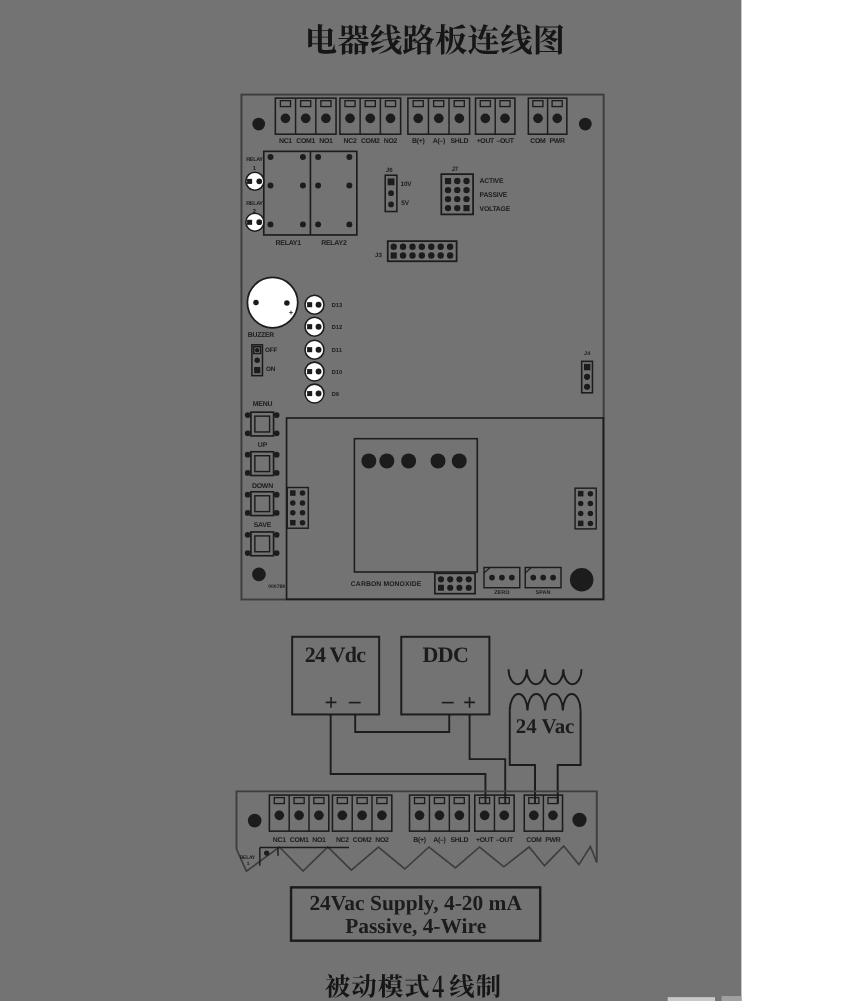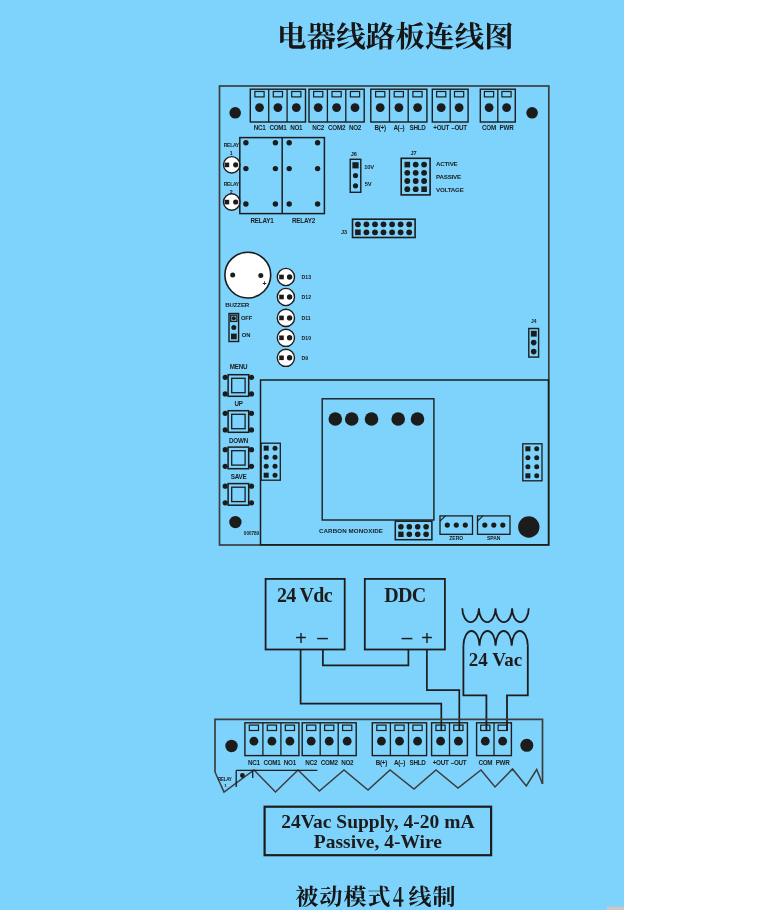--- a/index.html
+++ b/index.html
@@ -1,14 +1,14 @@
 <!DOCTYPE html>
 <html><head><meta charset="utf-8"><style>
 html,body{margin:0;padding:0;background:#ffffff;}
-#wrap{position:relative;width:624px;height:910px;background:#7dd3fc;overflow:hidden;}
+#wrap{position:relative;width:674px;height:910px;background:#737373;overflow:hidden;}
 </style></head><body>
 <div id="wrap">
 <svg width="779" height="910" viewBox="0 0 779 910">
 <path transform="translate(277.0,47.0) scale(0.029500,-0.029500)" d="M407 463H227V642H407ZM407 434V257H227V434ZM527 463V642H719V463ZM527 434H719V257H527ZM227 177V228H407V64C407 -39 454 -61 577 -61H705C920 -61 975 -40 975 18C975 41 963 56 925 70L921 226H910C887 151 868 95 853 75C844 64 833 60 817 58C797 57 761 56 715 56H591C542 56 527 66 527 97V228H719V156H739C780 156 840 179 841 187V623C861 627 875 635 881 643L766 733L709 671H527V805C552 809 562 820 563 834L407 850V671H236L107 722V137H125C176 137 227 165 227 177Z" fill="#161616"></path>
 <path transform="translate(306.6,47.0) scale(0.029500,-0.029500)" d="M653 543V557H776V506H794C829 506 883 526 884 532V729C905 733 919 742 926 750L817 833L766 776H657L546 820V510H561C577 510 593 513 607 517C628 494 649 461 655 432C733 385 798 513 648 537C652 540 653 542 653 543ZM237 510V557H353V520H371C383 520 396 523 409 526C393 492 373 456 346 421H33L42 393H324C259 315 163 242 27 187L33 175C72 185 109 195 143 207V-92H159C202 -92 248 -69 248 -59V-17H358V-71H377C412 -71 464 -48 465 -40V185C484 189 497 197 503 204L399 283L348 230H252L227 240C326 284 400 336 453 393H582C626 332 680 281 757 239L749 230H646L535 274V-85H550C595 -85 642 -61 642 -52V-17H759V-76H778C812 -76 867 -56 868 -49V183L882 187L932 172C937 227 954 269 979 284L980 295C816 305 693 337 612 393H942C957 393 967 398 970 409C928 446 858 498 858 498L797 421H478C494 440 507 460 519 480C541 478 555 484 559 497L440 537C451 542 459 547 459 550V732C478 736 491 744 497 751L392 830L343 776H242L133 820V478H148C192 478 237 501 237 510ZM759 201V12H642V201ZM358 201V12H248V201ZM776 748V585H653V748ZM353 748V585H237V748Z" fill="#161616"></path>
 <path transform="translate(336.2,47.0) scale(0.029500,-0.029500)" d="M31 97 87 -41C99 -38 109 -27 113 -14C264 62 366 129 437 179L434 189C279 146 107 109 31 97ZM340 782 196 842C175 761 105 610 52 560C43 553 20 548 20 548L73 419C82 423 91 431 98 442C137 456 175 471 208 484C161 415 106 350 62 317C51 309 25 303 25 303L79 176C86 179 93 184 99 191C232 240 343 288 404 316L403 328C296 318 190 308 115 303C223 379 346 497 409 581C429 577 442 584 447 593L314 673C300 637 276 590 246 542L93 540C169 598 256 693 306 765C325 764 336 772 340 782ZM796 387C770 342 742 301 713 264C697 298 685 334 675 372ZM672 833 519 849C519 752 522 657 531 568L405 555L415 528L534 540C539 488 547 436 558 387L372 365L382 337L564 359C581 292 602 229 631 172C531 73 415 3 285 -53L291 -68C436 -33 562 18 676 96C709 47 750 2 798 -36C848 -76 932 -115 975 -70C990 -53 986 -25 949 33L972 201L961 204C942 160 913 105 898 79C887 61 879 61 863 74C826 100 794 132 768 168C811 205 852 248 891 297C916 293 928 296 936 307L796 387L956 406C969 407 980 415 981 426C932 460 851 505 851 505L794 416L668 401C657 449 649 500 644 552L911 580C924 581 935 588 936 600C899 626 844 658 821 672C866 707 852 809 665 818C670 822 672 827 672 833ZM796 660 750 591 642 580C636 653 635 729 637 805C645 806 651 808 655 811C690 778 731 721 743 672C762 660 780 657 796 660Z" fill="#161616"></path>
 <path transform="translate(365.8,47.0) scale(0.029500,-0.029500)" d="M568 850C537 703 471 565 398 479L409 470C466 503 518 545 563 598C582 554 604 514 630 477C559 391 466 318 355 265L362 252C397 262 430 273 461 286V-89H480C537 -89 571 -70 571 -63V-15H748V-86H769C827 -86 864 -66 864 -61V231C886 234 895 240 902 249L838 298C858 288 879 278 902 270C910 325 935 359 981 375L983 386C888 405 807 435 741 474C795 533 838 599 870 670C894 672 904 675 911 685L810 776L749 716H644C655 737 666 759 676 782C699 781 711 790 716 802ZM571 14V238H748V14ZM751 688C730 631 702 577 667 526C634 554 605 586 582 621C598 642 614 664 628 688ZM679 415C711 380 749 349 793 322L744 267H582L494 300C565 332 626 371 679 415ZM303 747V535H176V747ZM74 775V463H92C143 463 175 486 176 493V507H202V81L159 72V383C175 385 181 393 183 402L72 412V55L15 45L64 -79C76 -76 86 -65 90 -53C260 21 379 82 460 126L457 138L303 103V315H430C444 315 453 320 456 331C425 368 367 422 367 422L316 344H303V477H320C353 477 405 496 406 502V731C425 735 438 743 444 751L341 828L293 775H188L74 820Z" fill="#161616"></path>
 <path transform="translate(395.4,47.0) scale(0.029500,-0.029500)" d="M446 739V492C446 303 435 89 326 -80L338 -88C542 67 557 311 557 490H587C602 360 627 252 666 163C608 66 527 -17 416 -78L424 -90C547 -48 638 11 708 82C751 12 807 -44 876 -87C883 -33 920 8 976 31L977 44C899 71 831 108 774 162C837 253 875 359 900 471C923 473 933 476 940 488L833 582L771 519H557V704C655 704 799 714 904 734C923 726 936 727 946 736L848 849C754 807 646 763 560 734L446 775ZM706 241C662 306 628 387 608 490H779C764 402 741 318 706 241ZM350 681 299 605H293V809C321 813 328 823 330 838L185 852V605H34L42 577H171C146 425 99 268 22 154L35 142C95 196 145 257 185 324V-90H207C247 -90 293 -65 293 -54V476C317 434 339 378 341 330C421 256 518 419 293 500V577H415C429 577 440 582 442 593C409 628 350 681 350 681Z" fill="#161616"></path>
 <path transform="translate(425.0,47.0) scale(0.029500,-0.029500)" d="M77 828 67 823C108 765 155 681 170 610C274 532 363 742 77 828ZM822 766 758 679H560L599 785C625 782 636 792 641 804L493 848C483 809 462 746 438 679H305L313 650H427C402 580 373 509 349 457C334 450 318 441 307 433L416 360L462 410H578V261H295L303 232H578V48H599C644 48 694 69 694 78V232H931C946 232 956 237 959 248C918 287 848 343 848 343L787 261H694V410H877C892 410 902 415 905 426C865 464 798 519 798 519L739 439H694V553C721 557 729 567 731 580L578 595V439H466C490 497 521 577 549 650H910C925 650 935 655 938 666C895 706 822 766 822 766ZM144 105C105 79 57 45 22 24L100 -90C107 -84 111 -76 109 -67C138 -12 185 59 205 94C216 110 226 113 240 94C325 -26 416 -73 622 -73C716 -73 827 -73 902 -73C907 -27 933 11 978 22V34C864 28 770 27 658 27C448 26 337 47 255 127V441C283 446 298 454 306 463L185 560L129 485H31L37 456H144Z" fill="#161616"></path>
 <path transform="translate(454.6,47.0) scale(0.029500,-0.029500)" d="M31 97 87 -41C99 -38 109 -27 113 -14C264 62 366 129 437 179L434 189C279 146 107 109 31 97ZM340 782 196 842C175 761 105 610 52 560C43 553 20 548 20 548L73 419C82 423 91 431 98 442C137 456 175 471 208 484C161 415 106 350 62 317C51 309 25 303 25 303L79 176C86 179 93 184 99 191C232 240 343 288 404 316L403 328C296 318 190 308 115 303C223 379 346 497 409 581C429 577 442 584 447 593L314 673C300 637 276 590 246 542L93 540C169 598 256 693 306 765C325 764 336 772 340 782ZM796 387C770 342 742 301 713 264C697 298 685 334 675 372ZM672 833 519 849C519 752 522 657 531 568L405 555L415 528L534 540C539 488 547 436 558 387L372 365L382 337L564 359C581 292 602 229 631 172C531 73 415 3 285 -53L291 -68C436 -33 562 18 676 96C709 47 750 2 798 -36C848 -76 932 -115 975 -70C990 -53 986 -25 949 33L972 201L961 204C942 160 913 105 898 79C887 61 879 61 863 74C826 100 794 132 768 168C811 205 852 248 891 297C916 293 928 296 936 307L796 387L956 406C969 407 980 415 981 426C932 460 851 505 851 505L794 416L668 401C657 449 649 500 644 552L911 580C924 581 935 588 936 600C899 626 844 658 821 672C866 707 852 809 665 818C670 822 672 827 672 833ZM796 660 750 591 642 580C636 653 635 729 637 805C645 806 651 808 655 811C690 778 731 721 743 672C762 660 780 657 796 660Z" fill="#161616"></path>

